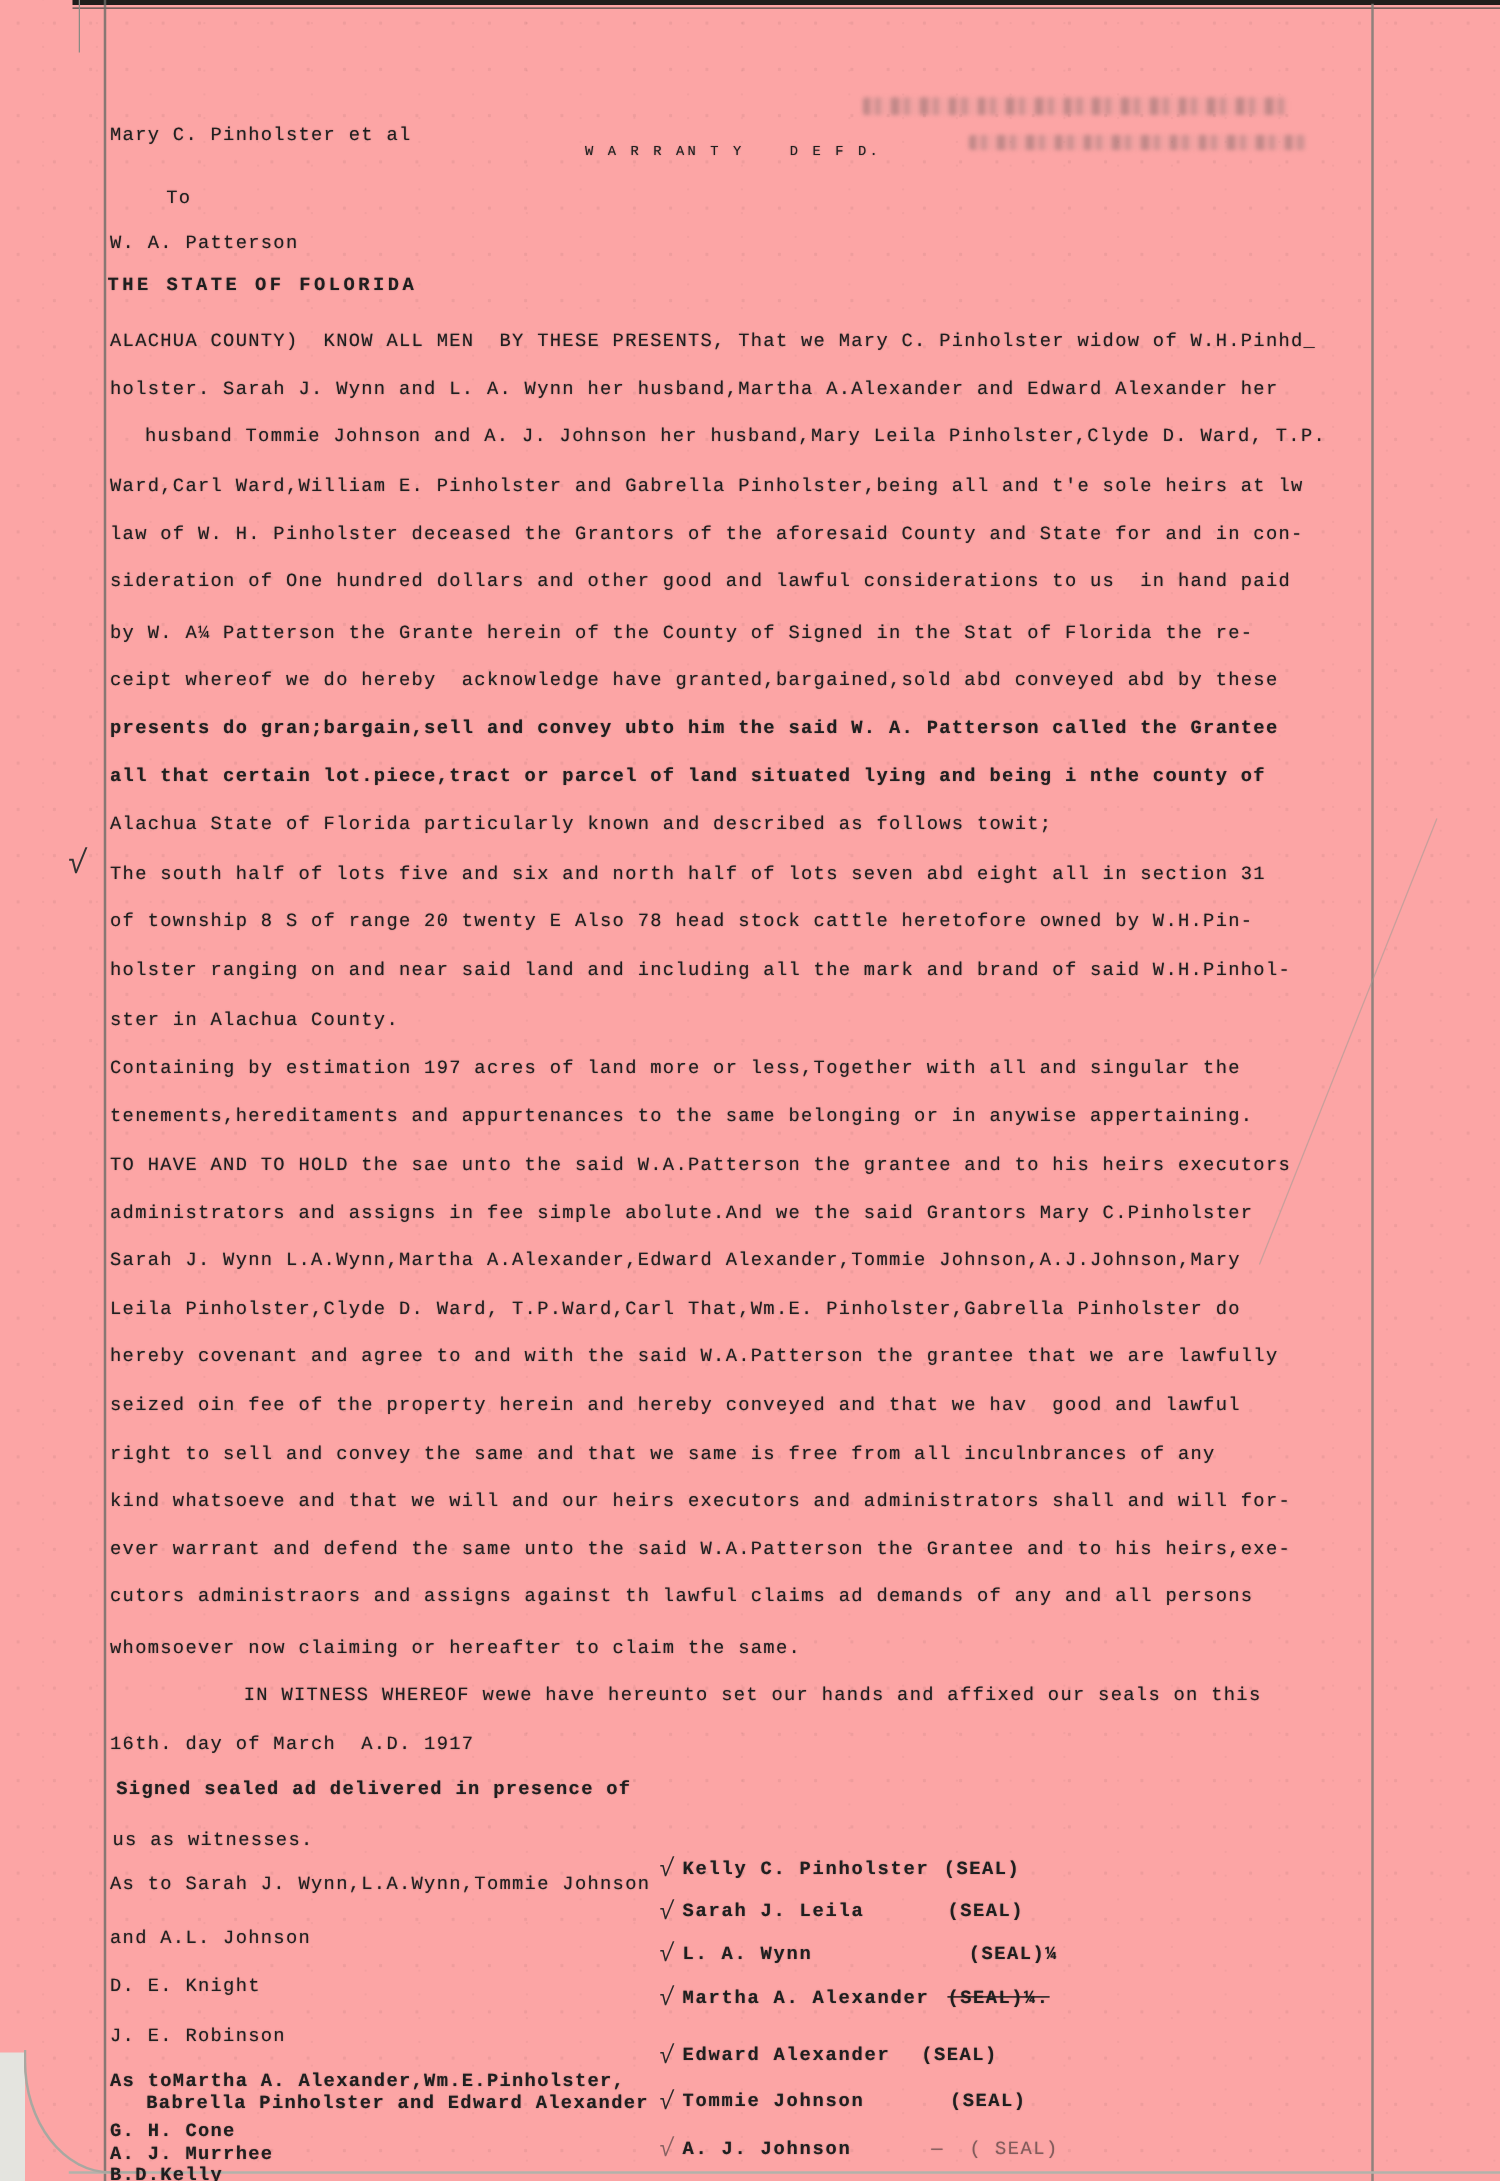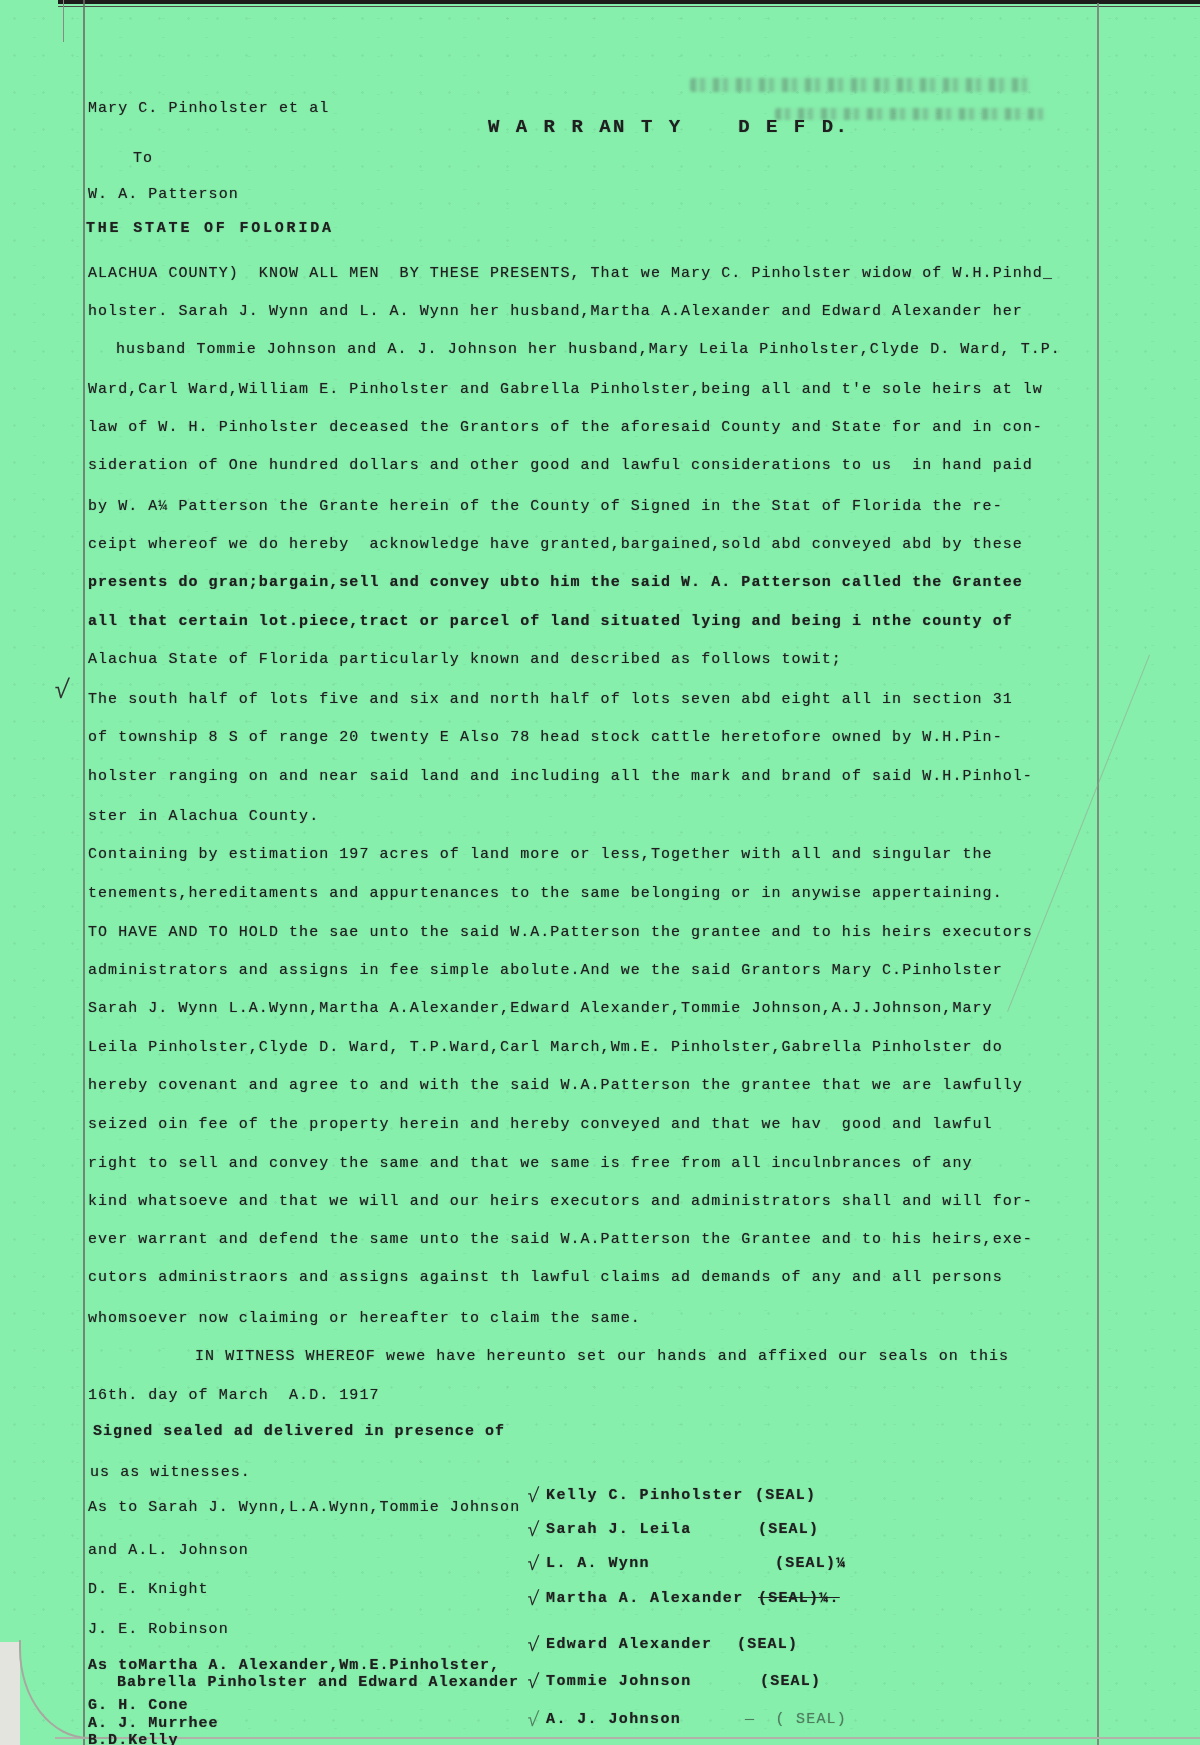--- a/index.html
+++ b/index.html
@@ -1,36 +1,36 @@
 <!DOCTYPE html>
 <html><head>
 <meta charset="utf-8">
 <style>
   html,body { margin:0; padding:0; background:#e9e9e6; }
   .page {
     position:relative; width:1200px; height:1745px; margin:0 auto;
-    background:#86efac; overflow:hidden;
+    background:#fca5a5; overflow:hidden;
     font-family:"Liberation Mono","DejaVu Sans Mono",monospace;
     color:#1f1f1f;
   }
   .page::before{
     content:""; position:absolute; inset:0; pointer-events:none;
     background-image:
       radial-gradient(rgba(0,0,0,0.055) 1px, transparent 1.3px),
       radial-gradient(rgba(0,0,0,0.04) 1px, transparent 1.2px);
     background-size:29px 37px, 43px 19px;
     background-position:0 0, 13px 9px;
   }
   .line {
     position:absolute; white-space:pre; font-size:15px; letter-spacing:1.05px;
     text-shadow:0 0 1px rgba(25,25,25,0.55);
   }
   .b { font-weight:bold; }
   .hdr-state { letter-spacing:2.8px; font-weight:bold; }
-  .title { font-weight:bold; font-size:19px; letter-spacing:2.5px;margin-left:20px; }
+  .title { font-weight:normal; font-size:11px; letter-spacing:2.5px; }
   .check { position:absolute; font-size:20px; color:#2a2a2a; transform:skewX(-6deg); }
   .margin-check { font-size:26px; color:#333; }
   .sig-name { font-weight:bold; letter-spacing:1.4px; }
   .seal { font-weight:bold; letter-spacing:1.2px; }
   .strike { text-decoration:line-through; }
   .faint { opacity:0.55; font-weight:normal; }
   
   .top-band { position:absolute; left:58px; top:0; width:1142px; height:3.5px; background:#1d1d1b; }
   .top-band2 { position:absolute; left:58px; top:5.5px; width:1142px; height:1.6px; background:#4a4a46; }
   .rule-left { position:absolute; left:83px; top:0; width:1.6px; height:1745px; background:#6b6b66; opacity:.8; }
@@ -87,21 +87,21 @@
       <div class="line" style="left: 88px; top: 651px;">Alachua State of Florida particularly known and described as follows towit;</div>
       <div class="line" style="left: 88px; top: 691px;">The south half of lots five and six and north half of lots seven abd eight all in section 31</div>
       <div class="line" style="left: 88px; top: 729px;">of township 8 S of range 20 twenty E Also 78 head stock cattle heretofore owned by W.H.Pin-</div>
       <div class="line" style="left: 88px; top: 768px; text-align: right;">holster ranging on and near said land and including all the mark and brand of said W.H.Pinhol-</div>
       <div class="line" style="left: 88px; top: 808px;">ster in Alachua County.</div>
       <div class="line" style="left: 88px; top: 846px;">Containing by estimation 197 acres of land more or less,Together with all and singular the</div>
       <div class="line" style="left: 88px; top: 885px;">tenements,hereditaments and appurtenances to the same belonging or in anywise appertaining.</div>
       <div class="line" style="left: 88px; top: 924px;">TO HAVE AND TO HOLD the sae unto the said W.A.Patterson the grantee and to his heirs executors</div>
       <div class="line" style="left: 88px; top: 962px;">administrators and assigns in fee simple abolute.And we the said Grantors Mary C.Pinholster</div>
       <div class="line" style="left: 88px; top: 1000px;">Sarah J. Wynn L.A.Wynn,Martha A.Alexander,Edward Alexander,Tommie Johnson,A.J.Johnson,Mary</div>
-      <div class="line" style="left: 88px; top: 1039px;">Leila Pinholster,Clyde D. Ward, T.P.Ward,Carl March,Wm.E. Pinholster,Gabrella Pinholster do</div>
+      <div class="line" style="left: 88px; top: 1039px;">Leila Pinholster,Clyde D. Ward, T.P.Ward,Carl That,Wm.E. Pinholster,Gabrella Pinholster do</div>
       <div class="line" style="left: 88px; top: 1077px;">hereby covenant and agree to and with the said W.A.Patterson the grantee that we are lawfully</div>
       <div class="line" style="left: 88px; top: 1116px;">seized oin fee of the property herein and hereby conveyed and that we hav  good and lawful</div>
       <div class="line" style="left: 88px; top: 1155px;">right to sell and convey the same and that we same is free from all inculnbrances of any</div>
       <div class="line" style="left: 88px; top: 1193px;">kind whatsoeve and that we will and our heirs executors and administrators shall and will for-</div>
       <div class="line" style="left: 88px; top: 1231px;">ever warrant and defend the same unto the said W.A.Patterson the Grantee and to his heirs,exe-</div>
       <div class="line" style="left: 88px; top: 1269px;">cutors administraors and assigns against th lawful claims ad demands of any and all persons</div>
       <div class="line" style="left: 88px; top: 1310px;">whomsoever now claiming or hereafter to claim the same.</div>
       <div class="line" style="left: 195px; top: 1348px;">IN WITNESS WHEREOF wewe have hereunto set our hands and affixed our seals on this</div>
       <div class="line" style="left: 88px; top: 1387px;">16th. day of March  A.D. 1917</div>
       <div class="line b" style="left: 93px; top: 1423px;">Signed sealed ad delivered in presence of</div>

